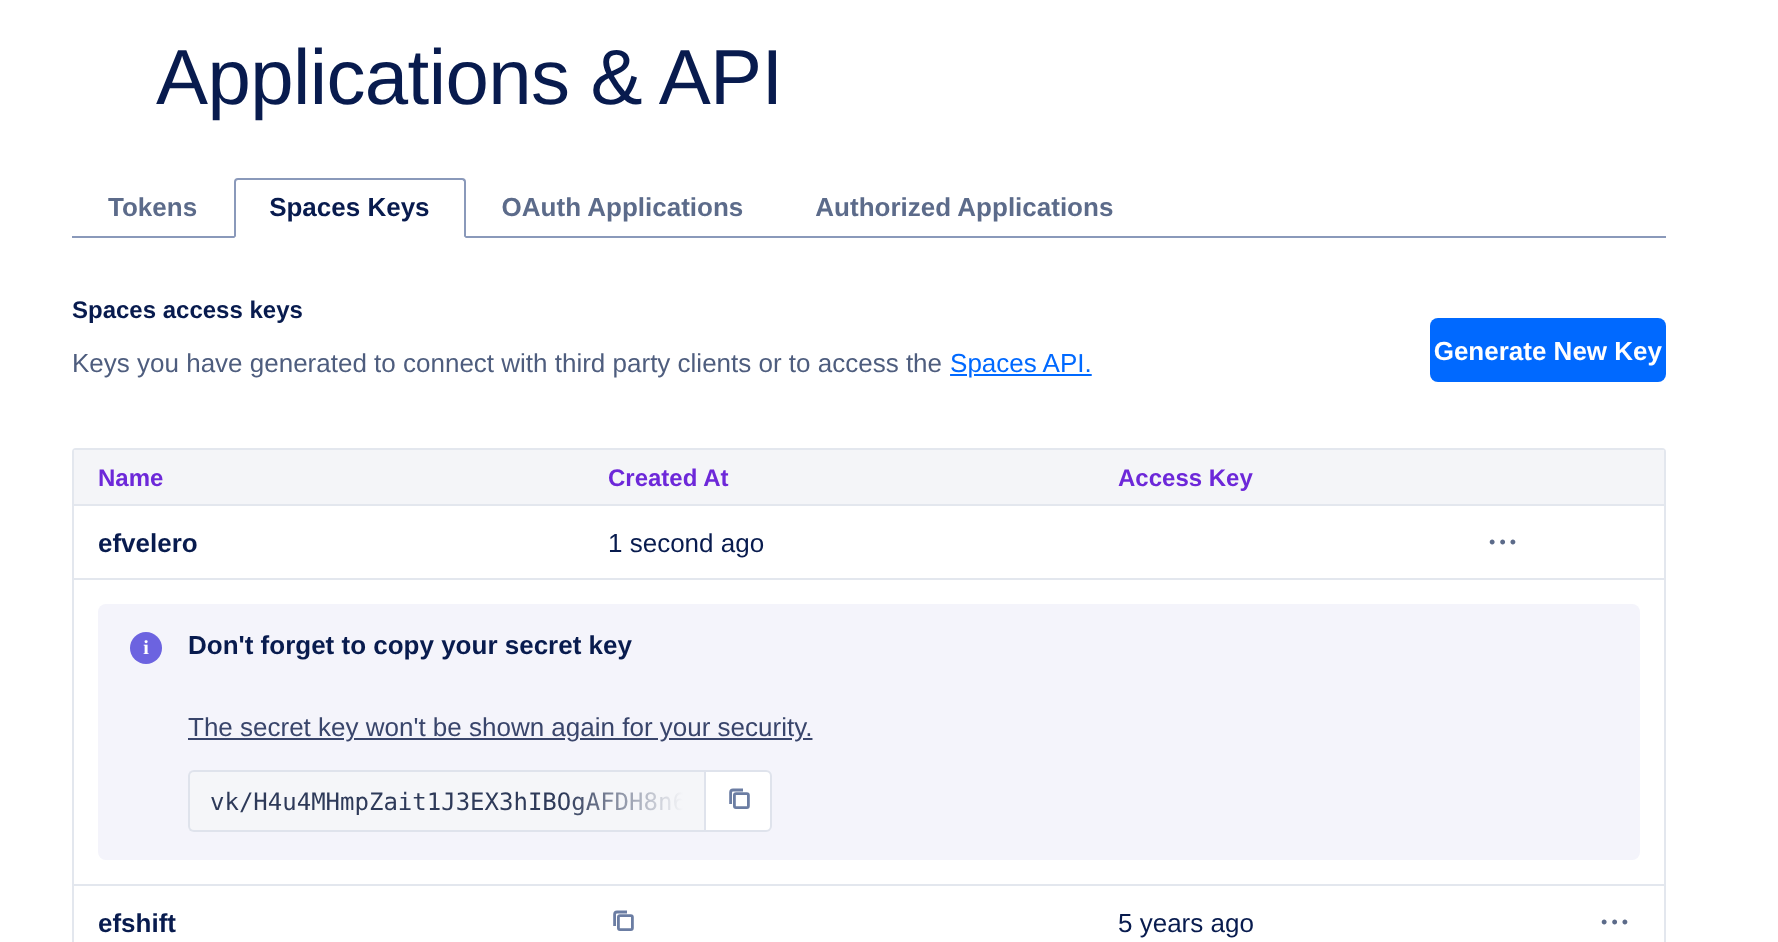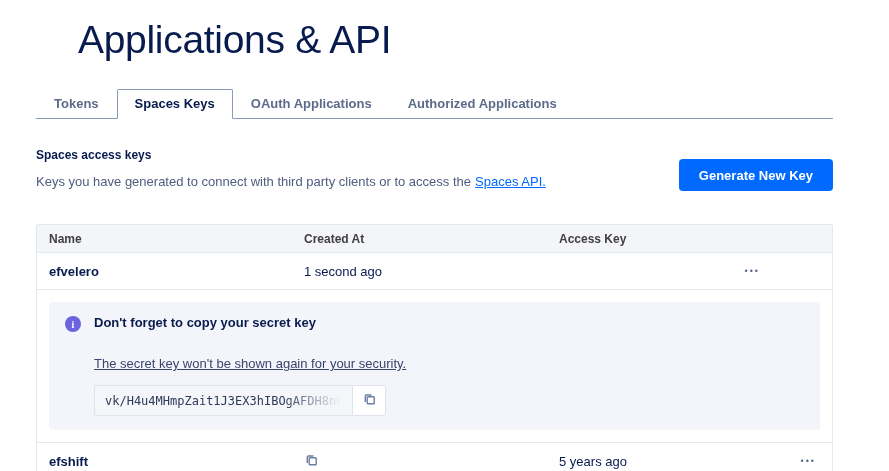--- a/index.html
+++ b/index.html
@@ -69,21 +69,21 @@
   }
   .btn-primary {
     background: #0069ff;
     color: #ffffff;
     font-family: "Liberation Sans", sans-serif;
     font-size: 13px;
     font-weight: 700;
     border: none;
     border-radius: 4px;
     height: 32px;
-    padding: 0 20px;
+    padding: 0 2px;
     margin-top: 11px;
     cursor: pointer;
   }
 
   
   .table {
     margin-top: 33px;
     width: 797px;
     border: 1px solid #e3e7ee;
     border-radius: 2px;
@@ -92,21 +92,21 @@
   .trow {
     display: grid;
     grid-template-columns: 255px 255px 1fr 56px;
     align-items: center;
   }
   .thead {
     background: #f4f5f8;
     height: 28px;
     font-size: 12px;
     font-weight: 700;
-    color: #404040;
+    color: #6d28d9;
     border-bottom: 1px solid #e3e7ee;
   }
   .cell { padding-left: 12px; }
   .row-data { height: 36px; }
   .row-data .name { font-weight: 600; color: #081b4e; }
   .keycell { display: flex; align-items: center; gap: 10px; color: #081b4e; }
   .copy-btn {
     background: none;
     border: none;
     padding: 0;

